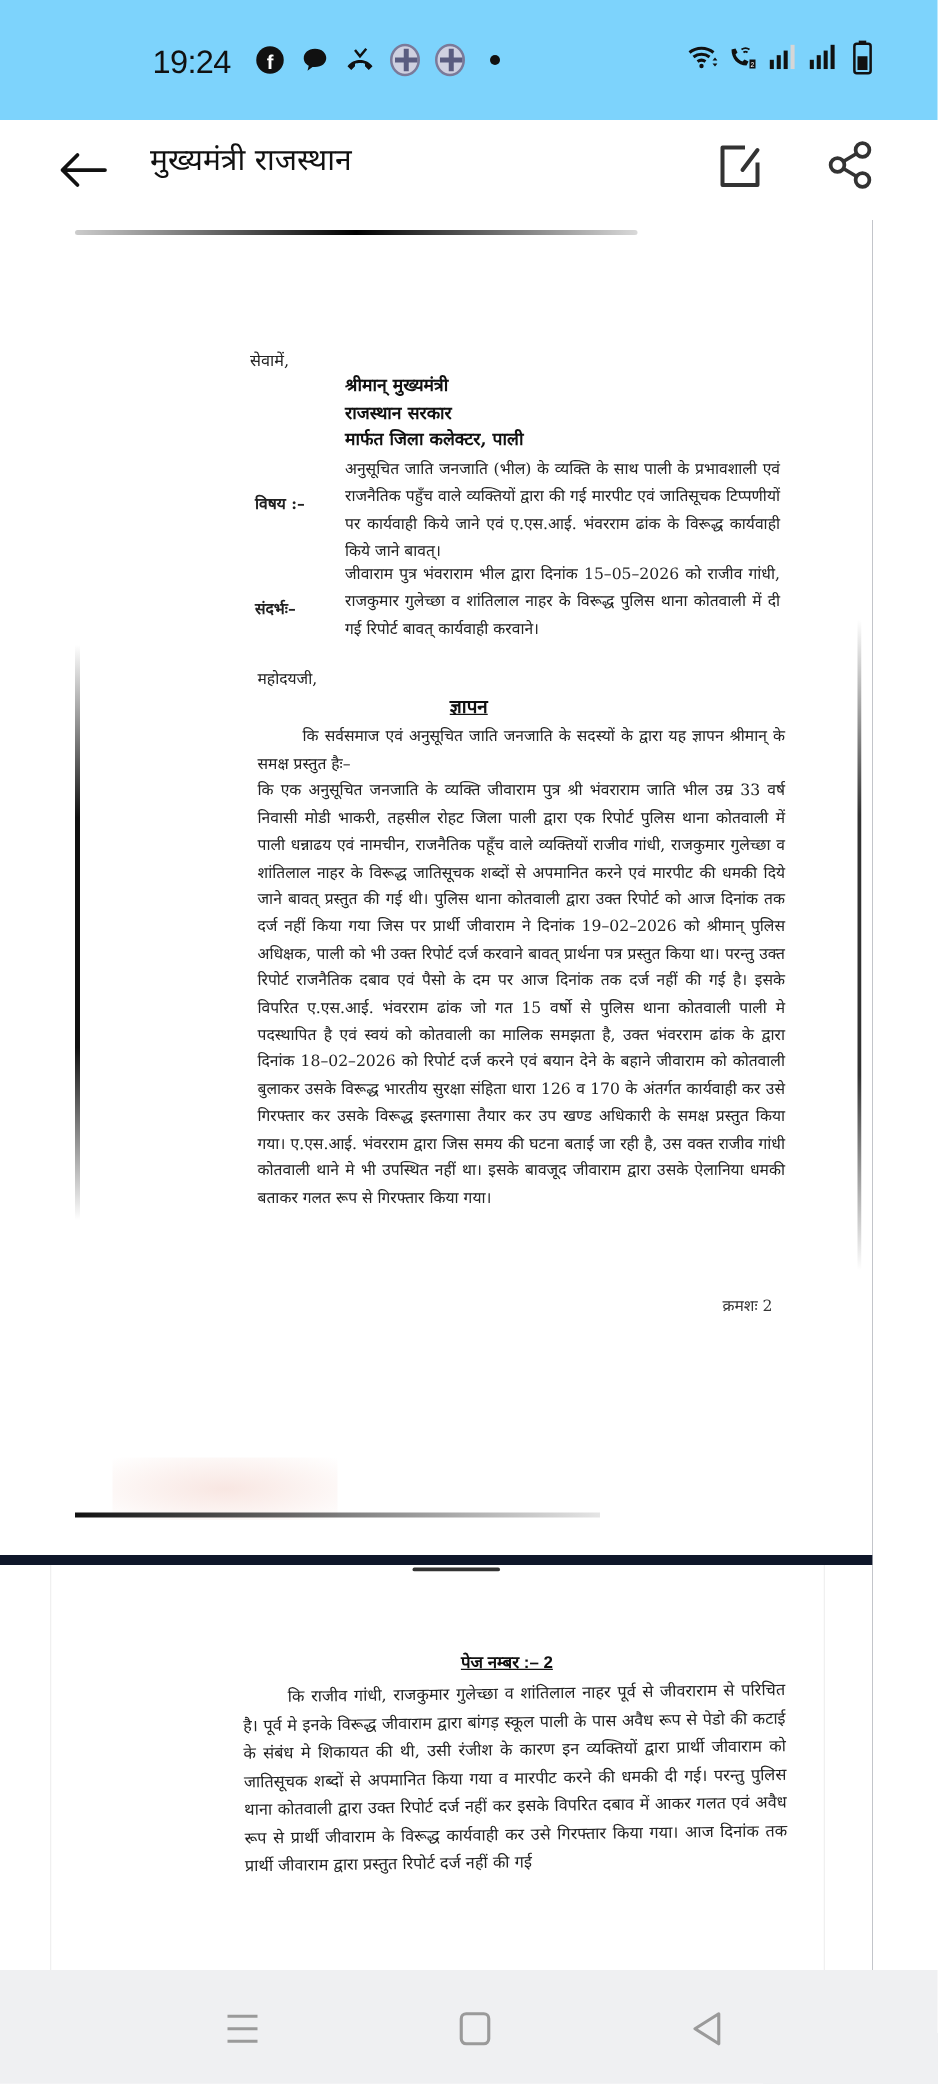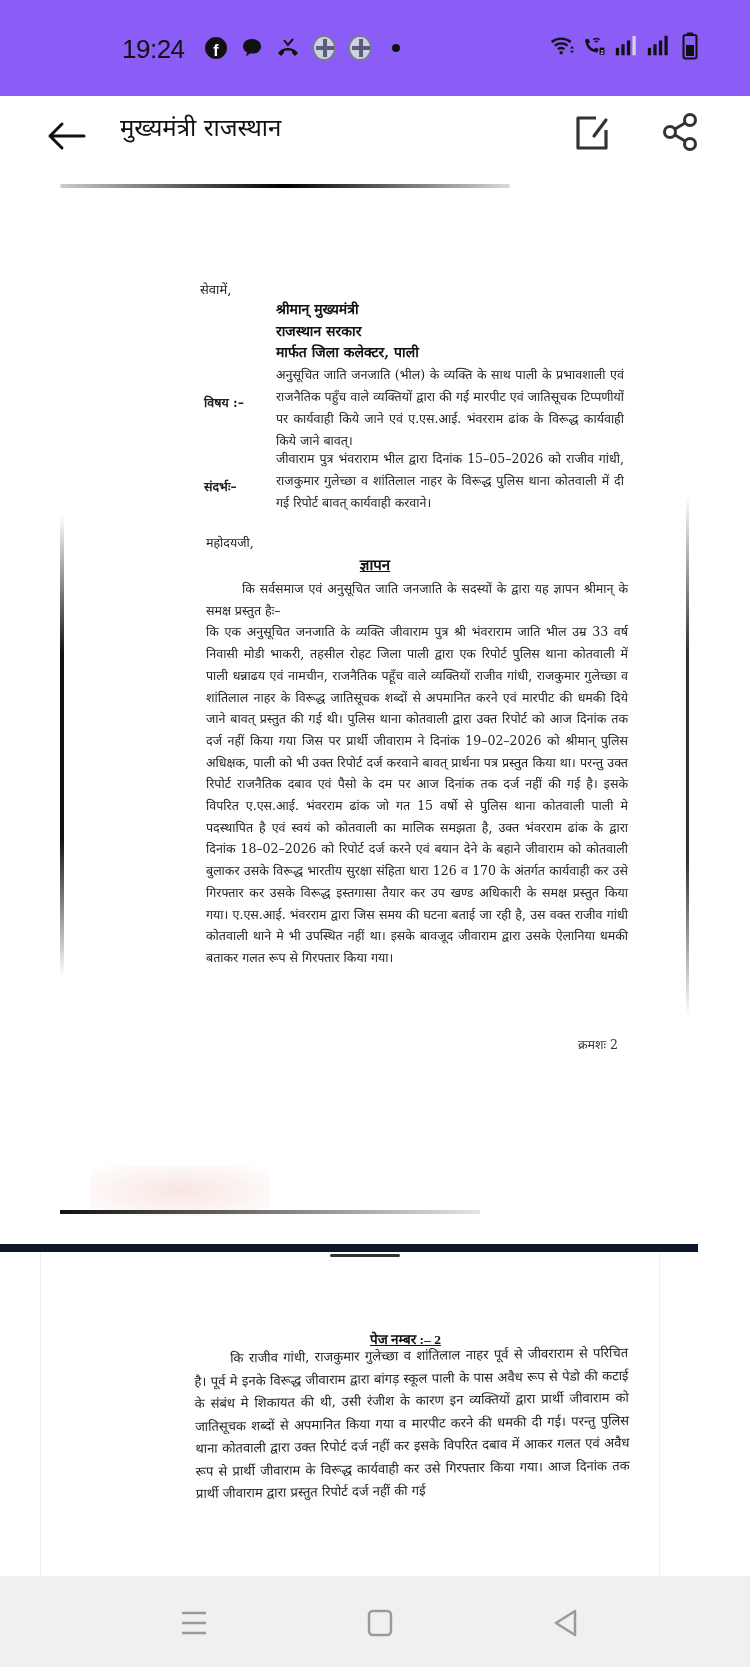--- a/index.html
+++ b/index.html
@@ -1,17 +1,17 @@
 <!DOCTYPE html>
 <html><head>
 <meta charset="utf-8">
 <style>
   * { box-sizing: border-box; margin: 0; padding: 0; }
   html, body { width: 750px; height: 1667px; overflow: hidden; background: #ffffff; font-family: "DejaVu Sans", sans-serif; color: #111; }
-  .status-bar { position: absolute; top: 0; left: 0; width: 750px; height: 96px; background: #8b5cf6; text-align: center; }
+  .status-bar { position: absolute; top: 0; left: 0; width: 750px; height: 96px; background: #7dd3fc; text-align: center; }
   .status-time { position: absolute; left: 122px; top: 34px; font-size: 26px; color: #111; font-family: "Liberation Sans", sans-serif; letter-spacing: -0.5px; }
   .status-icons-left { position: absolute; left: 204px; top: 36px; display: flex; gap: 12px; align-items: center; }
   .status-icons-right { position: absolute; right: 48px; top: 34px; display: flex; gap: 8px; align-items: center; }
   .si { width: 24px; height: 24px; display: inline-flex; align-items: center; justify-content: center; }
   .fb { width: 22px; height: 22px; border-radius: 50%; background: #111; color: #fff; font-weight: bold; font-size: 16px; font-family: "Liberation Sans", sans-serif; display: flex; align-items: flex-end; justify-content: center; overflow: hidden; line-height: 1; }
   .badge-coin { width: 26px; height: 26px; border-radius: 50%; border: 2px solid #7a7a9a; background: #cfd0e0; position: relative; }
   .badge-coin::before { content: ""; position: absolute; left: 9px; top: 2px; width: 4px; height: 18px; background: #5a5c80; }
   .badge-coin::after { content: ""; position: absolute; left: 2px; top: 9px; width: 18px; height: 4px; background: #5a5c80; }
   .dot { width: 8px; height: 8px; border-radius: 50%; background: #111; }
 
@@ -40,21 +40,21 @@
   .subject { top: 188px; }
   .reference { top: 272px; }
   .madam { position: absolute; left: 206px; top: 358px; font-family: "DejaVu Serif", serif; font-size: 12.5px; color: #222; }
   .gyapan { position: absolute; left: 0; width: 750px; top: 378px; text-align: center; font-family: "DejaVu Serif", serif; font-weight: bold; font-size: 15px; text-decoration: underline; color: #111; }
   .body-text { position: absolute; left: 206px; top: 402px; width: 422px; font-family: "DejaVu Serif", serif; font-size: 12.5px; line-height: 21.7px; color: #222; text-align: justify; }
   .body-text p { text-indent: 36px; margin-bottom: 0; }
   .body-text p.noindent { text-indent: 0; }
   .continued { position: absolute; left: 578px; top: 860px; font-family: "DejaVu Serif", serif; font-size: 12.5px; color: #333; }
   .watermark { position: absolute; right: 26px; top: 988px; font-family: "Liberation Sans", sans-serif; font-size: 20px; color: #111; }
 
-  .p2-heading { position: absolute; left: 0; width: 750px; top: 78px; text-align: center; font-family: Liberation Serif, serif; font-weight: bold; font-size: 13.5px; text-decoration: underline; color: #111; padding-left: 61px; }
+  .p2-heading { position: absolute; left: 0; width: 750px; top: 68px; text-align: center; font-family: Liberation Sans, sans-serif; font-weight: bold; font-size: 13.5px; text-decoration: underline; color: #111; padding-left: 61px; }
   .p2-body { position: absolute; left: 194px; top: 96px; width: 434px; font-family: "DejaVu Serif", serif; font-size: 13px; line-height: 22.5px; color: #222; text-align: justify; transform: rotate(-0.8deg); transform-origin: left top; }
   .p2-body p { text-indent: 36px; }
   .page2-topmark { position: absolute; left: 330px; top: 2px; width: 70px; height: 3px; background: #333; border-radius: 2px; }
   .page2-fade { position: absolute; left: 40px; top: 0; width: 620px; height: 340px; border-left: 1px solid #f0f0f0; border-right: 1px solid #f0f0f0; }
 
   .nav-bar { position: absolute; top: 1576px; left: 0; width: 750px; height: 91px; background: #eff0f2; }
   .nav-btn { position: absolute; top: 22px; width: 56px; height: 50px; display: flex; align-items: center; justify-content: center; cursor: pointer; }
   .nav-menu { left: 166px; }
   .nav-home { left: 352px; }
   .nav-back { left: 538px; }

